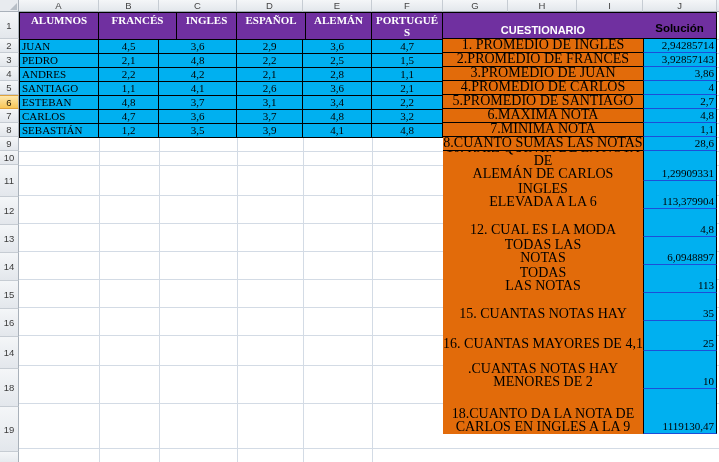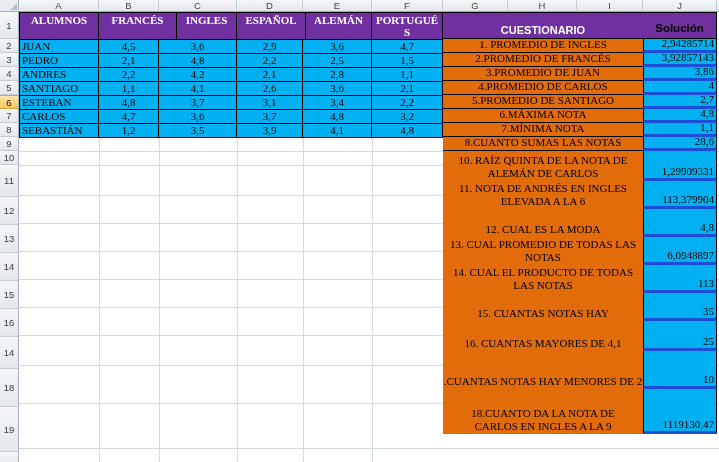--- a/index.html
+++ b/index.html
@@ -46,26 +46,26 @@
 
   
   .quiz{position:absolute;left:443px;top:12px;width:274px;z-index:2}
   .qhead{display:flex;height:27px;background:var(--purple,#7030A0);
     border-top:1px solid #000;border-bottom:1px solid #000;border-right:1px solid #000}
   .qtitle{width:200px;display:flex;align-items:flex-end;justify-content:center;color:#fff;
     font-family:"Liberation Sans",sans-serif;font-weight:bold;font-size:11px;padding-bottom:2px}
   .qsol{width:73px;display:flex;align-items:flex-end;justify-content:center;color:#000;
     font-family:"Liberation Sans",sans-serif;font-weight:bold;font-size:11.5px;padding-bottom:4px}
   .qrow{display:flex}
-  .qcell{width:200px;background:var(--orange,#E26B0A);color:#000;font-size:11px;line-height:13px;
+  .qcell{width:200px;background:var(--orange,#E26B0A);color:#000;font-size:14px;line-height:13px;
     display:flex;align-items:flex-end;justify-content:center;text-align:center;white-space:pre-line;
     overflow:hidden;padding-bottom:1px}
   .qrow.bordered .qcell{border-bottom:1px solid #000}
   .acell{width:74px;background:var(--cyan,#00B0F0);color:#000;font-size:11px;
-    border-left:1px solid #000;border-right:1px solid #000;border-bottom:3px solid #1d4ed8;
+    border-left:1px solid #000;border-right:1px solid #000;border-bottom:1px solid #1d4ed8;
     display:flex;align-items:flex-end;justify-content:flex-end;padding:0 2px 1px 0;overflow:hidden}
   .h14{height:14px}.h30{height:30px}.h28{height:28px}.h38{height:38px}.h45{height:45px}
 </style>
 </head>
 <body>
 
 <div id="sheet">
 
   <div class="vline" style="left:99px"></div>
   <div class="vline" style="left:159px"></div>

